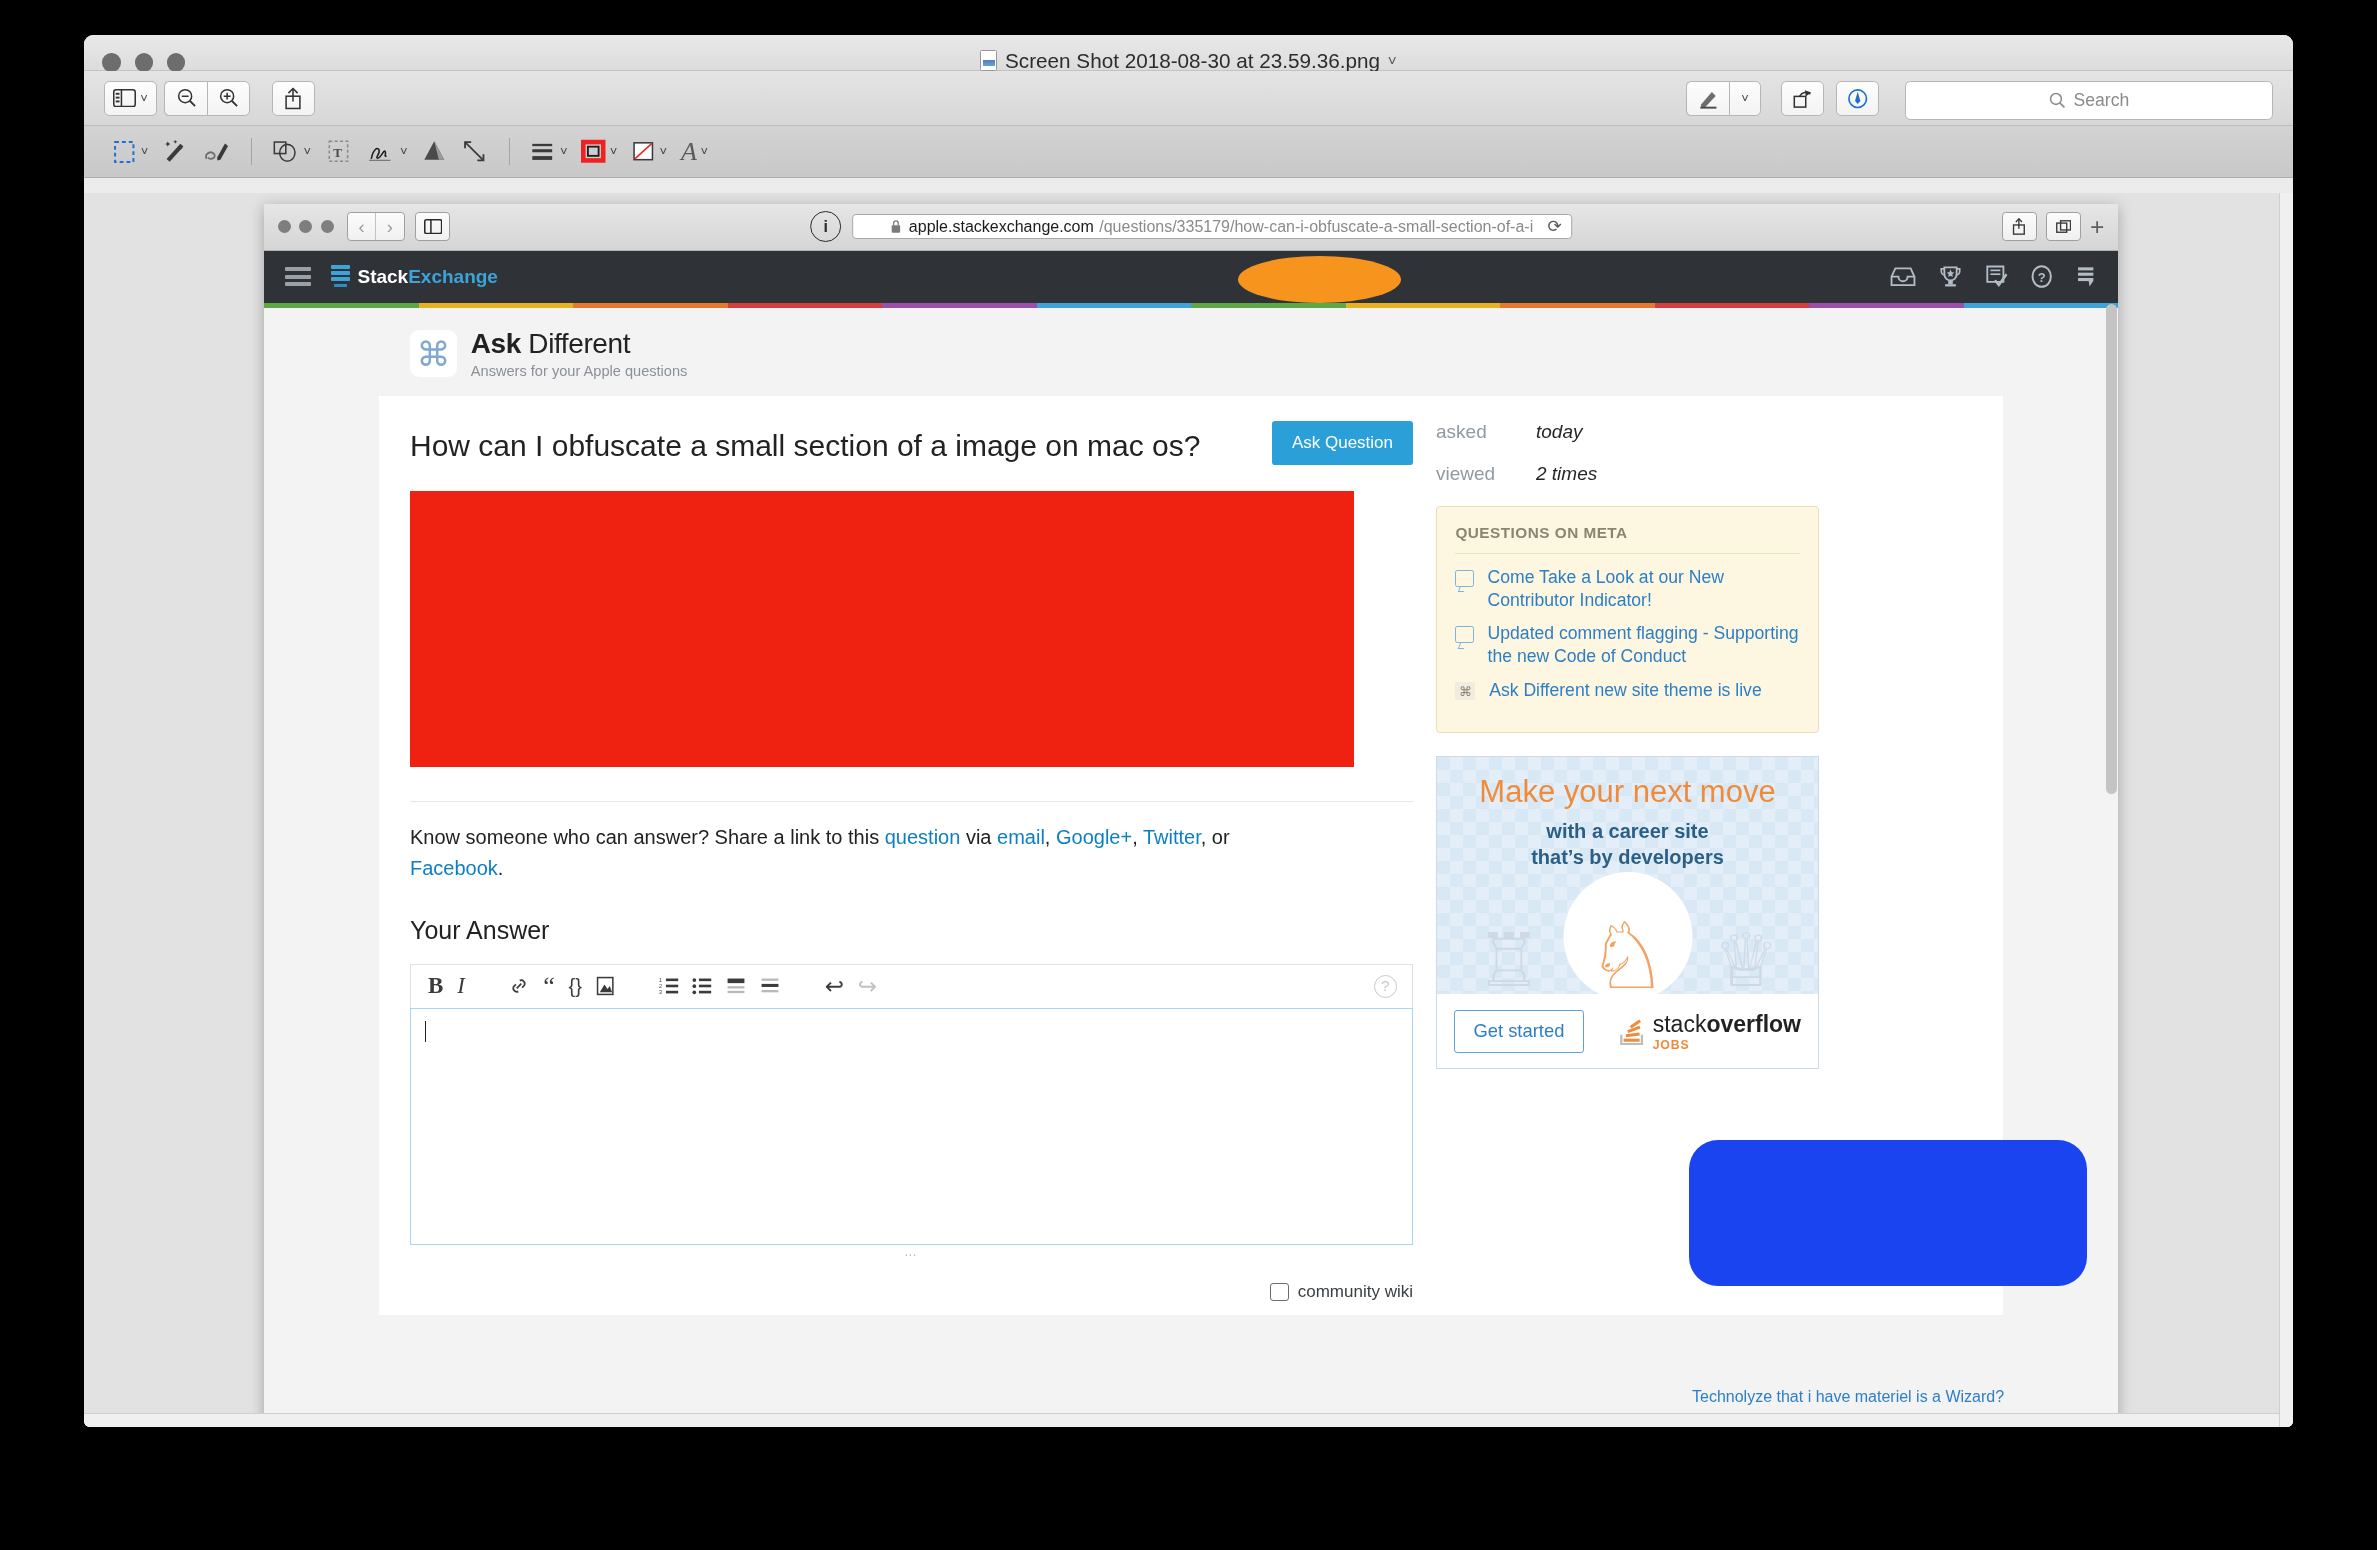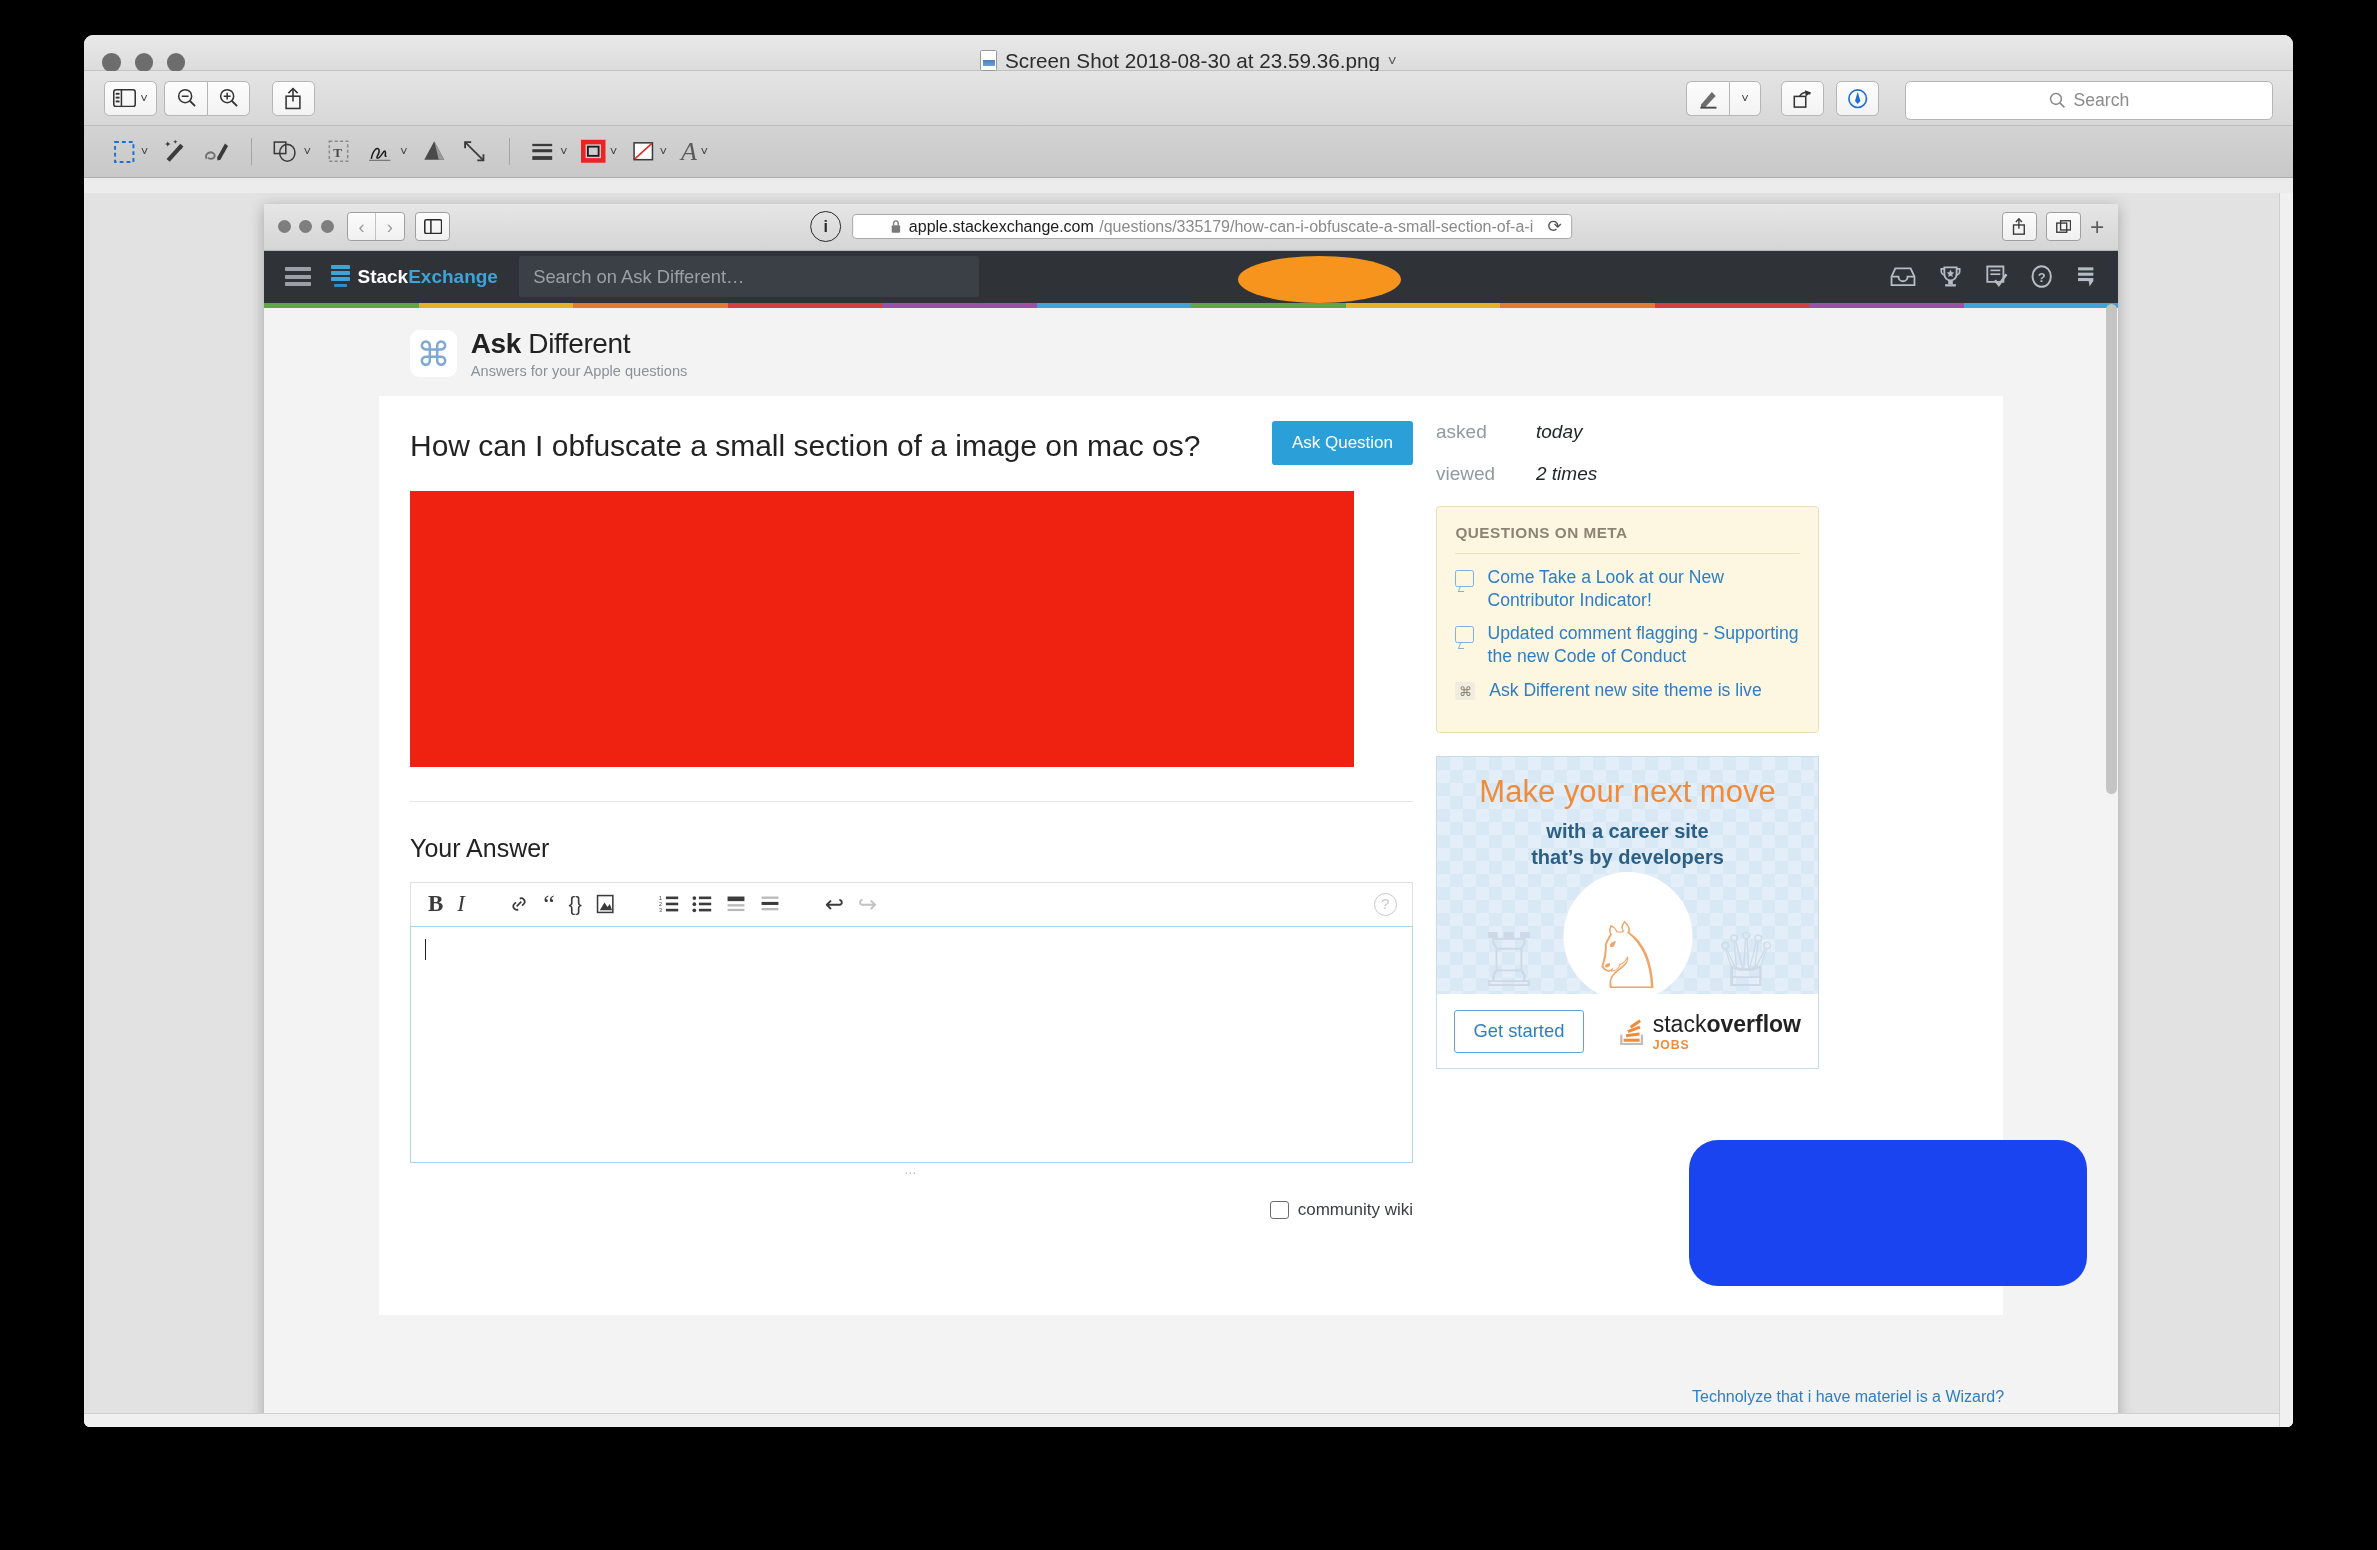--- a/index.html
+++ b/index.html
@@ -574,23 +574,20 @@
             <i></i>
         </div>
         <div class="se-logo">
           <span class="se-logo-mark">
             <i style="top:0"></i>
               <i style="top:6.1px"></i>
               <i style="top:12.3px"></i>
             <i style="top:18.4px;left:3.1px;right:3.1px;background:#2b8fc4"></i>
           </span>
           <span class="se-logo-txt"><span>Stack</span><b>Exchange</b></span>
-        </div>
-        <div class="se-search">
-          <span>Search on Ask Different…</span>
         </div>
 
         <div class="se-right">
           <span class="se-icon">
             <svg width="26" height="21.4" viewBox="0 0 34 28">
               <path d="M2 14 L7 3 H27 L32 14 V25 H2 Z" fill="none" stroke="#b4bcc4" stroke-width="2.4"></path>
               <path d="M2 14 H11 a6 6 0 0 0 12 0 H32" fill="none" stroke="#b4bcc4" stroke-width="2.4"></path>
             </svg>
           </span>
           <span class="se-icon">
@@ -658,20 +655,22 @@
 
           <div class="col-main">
             <div class="q-head">
               <div class="q-title">How can I obfuscate a small section of a image on mac os?</div>
               <div class="ask-btn">Ask Question</div>
             </div>
 
             <div class="redact-red"></div>
 
             <div class="share-rule"></div>
+            <div class="share-txt"><span>Know someone who can answer? Share a link to this </span><a href="#">question</a><span> via </span><a href="#">email</a><span>, </span><a href="#">Google+</a><span>, </span><a href="#">Twitter</a><span>, or </span><a href="#">Facebook</a><span>.</span>
+            </div>
 
             <div class="your-answer">Your Answer</div>
 
             <div class="ed-toolbar">
               <span class="ed-ico" style="font-weight:bold;font-family:'Liberation Serif',serif;font-size:23px">B</span>
               <span class="ed-ico" style="font-style:italic;font-family:'Liberation Serif',serif;font-size:23px">I</span>
               <span class="ed-gap"></span>
               <span class="ed-ico">
                 <svg width="20" height="20" viewBox="0 0 26 26">
                   <path d="M10 16 L16 10" stroke="#3b3b3b" stroke-width="2.2" fill="none"></path>

